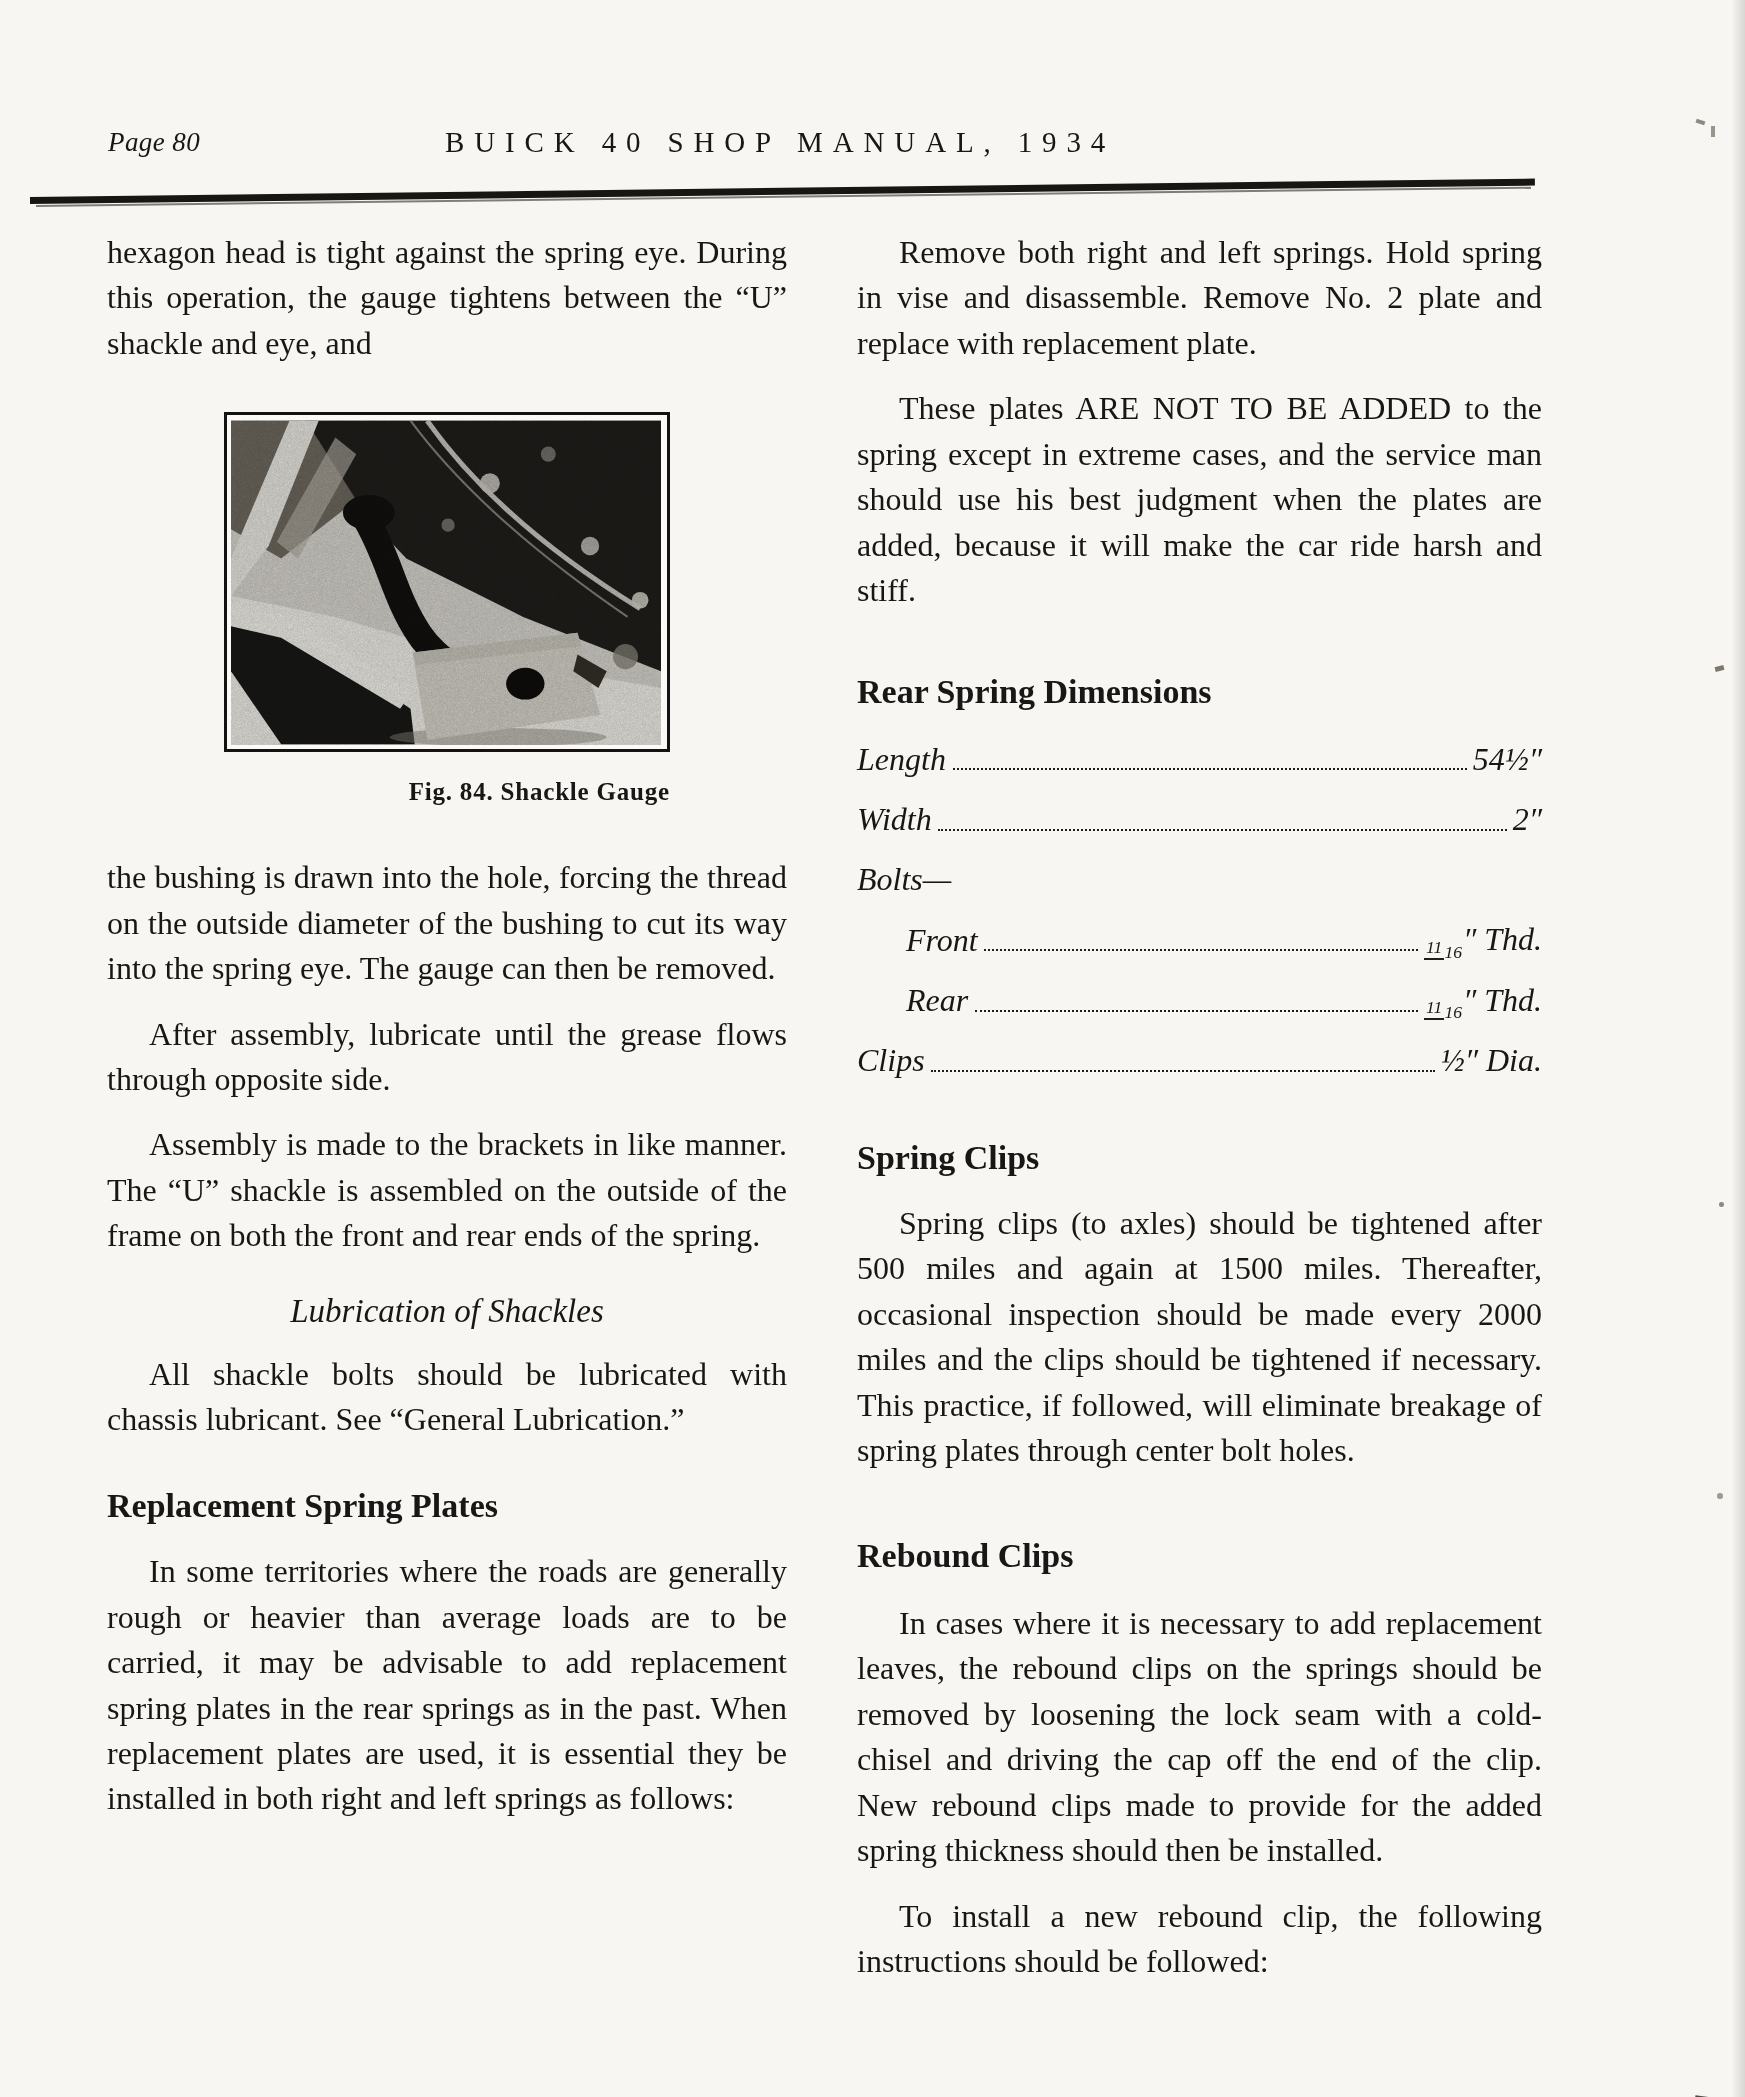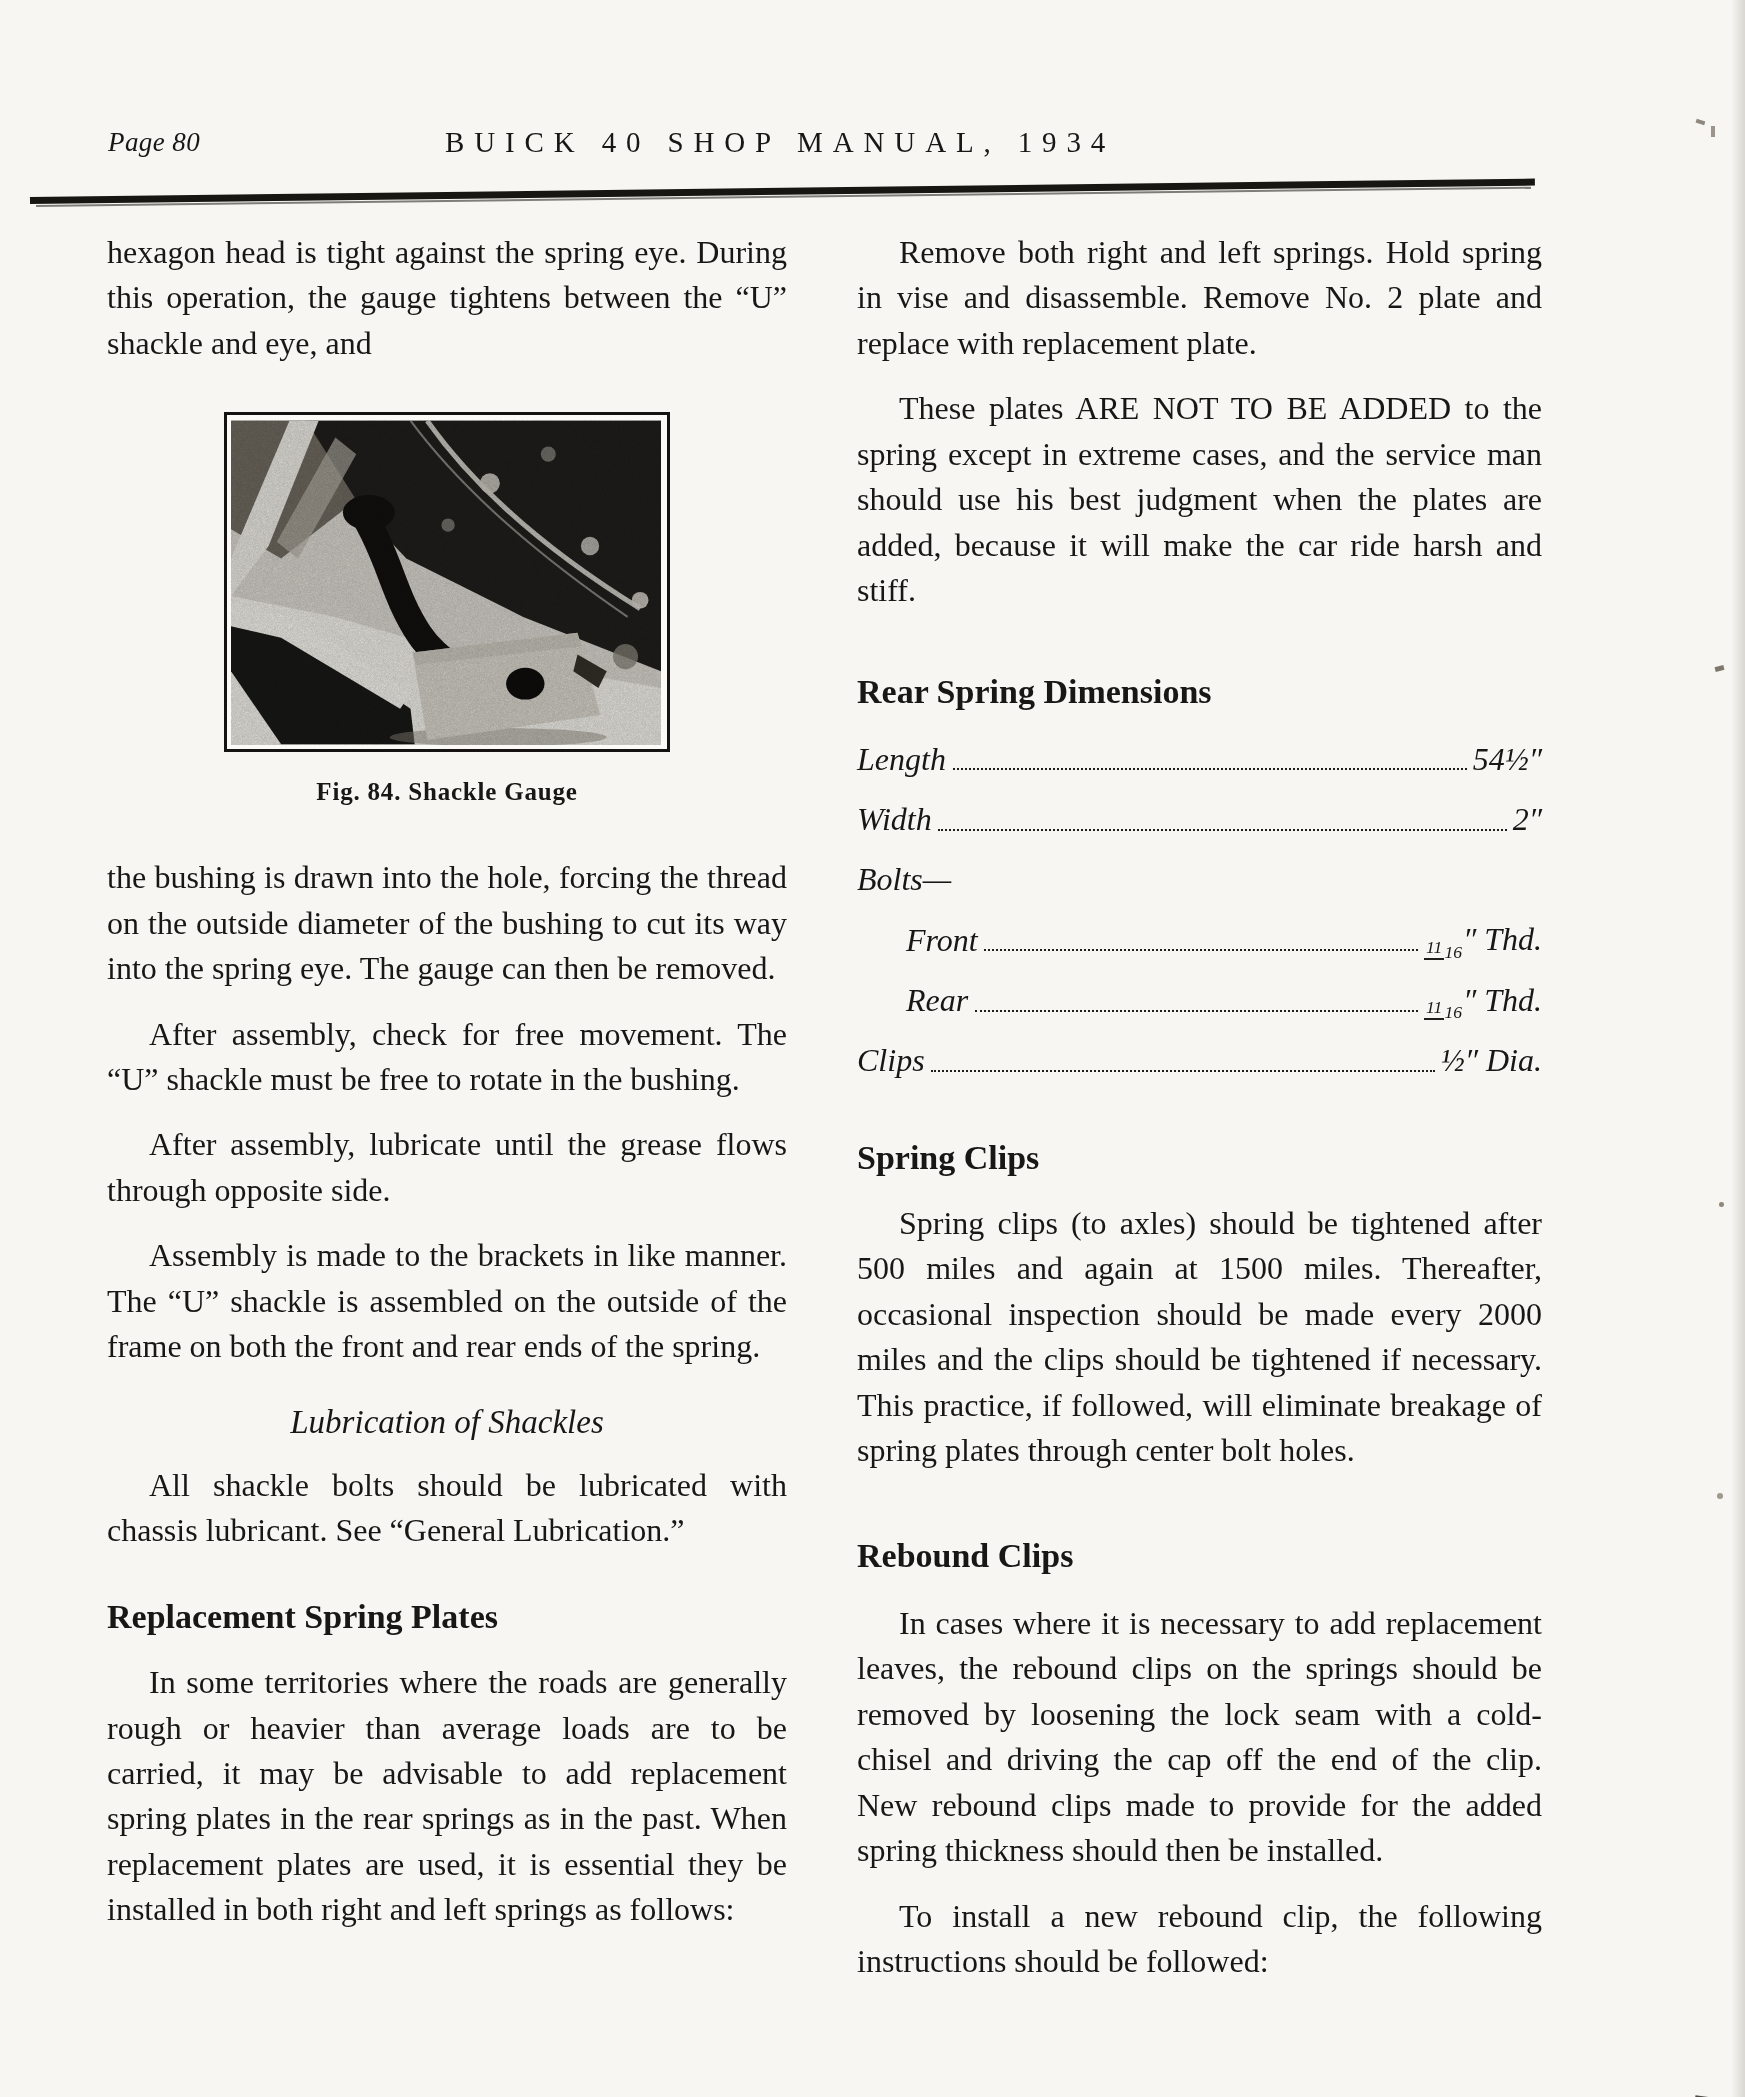--- a/index.html
+++ b/index.html
@@ -52,21 +52,21 @@
   .h-dims { margin-top:59px; margin-bottom:29px; }
   .h-spring { margin-top:57px; }
   .h-rebound { margin-top:63px; margin-bottom:27px; }
   
   .figure { margin:46px auto 46px; width:446px; }
   .figure-frame {
     border:3.8px solid #141311; background:#fbfaf7; padding:4.2px;
   }
   .figure-frame svg { display:block; }
   .figure-caption {
-    text-align:center; font-weight:bold; font-size:25px;
+    text-align:right; font-weight:bold; font-size:25px;
     margin-top:22px; letter-spacing:0.8px;
   }
   
   .dim-list { font-size:32px; text-align:left; }
   .dim-row { display:flex; align-items:flex-end; line-height:1.3; margin-bottom:18.5px;font-style:italic; }
   .dim-row.bolts { margin-top:10.5px; }
   .dim-label { white-space:nowrap; }
   .dim-label.sub { padding-left:49px; }
   .leader {
     flex:1 1 auto; min-width:25px;
@@ -138,21 +138,20 @@
             <polygon points="435,555 830,508 840,540 445,585" fill="#c2beb4" opacity="0.6"></polygon>
             <polygon points="830,560 900,600 880,640 820,600" fill="#343129"></polygon>
             <ellipse cx="705" cy="630" rx="46" ry="38" fill="#0f0e0d"></ellipse>
             <rect x="0" y="0" width="1030" height="775" filter="url(#grain)" opacity="0.22"></rect>
           </svg>
         </div>
         <div class="figure-caption">Fig. 84.  Shackle Gauge</div>
       </div>
 
       <p class="para">the bushing is drawn into the hole, forcing the thread on the outside diameter of the bushing to cut its way into the spring eye. The gauge can then be removed.</p>
-      <p class="para indent">After assembly, check for free movement.  The “U” shackle must be free to rotate in the bushing.</p>
       <p class="para indent">After assembly, lubricate until the grease flows through opposite side.</p>
       <p class="para indent">Assembly is made to the brackets in like manner.  The “U” shackle is assembled on the outside of the frame on both the front and rear ends of the spring.</p>
 
       <h3 class="h-italic">Lubrication of Shackles</h3>
       <p class="para indent">All shackle bolts should be lubricated with chassis lubricant.  See “General Lubrication.”</p>
 
       <h3 class="h-bold">Replacement Spring Plates</h3>
       <p class="para indent">In some territories where the roads are generally rough or heavier than average loads are to be carried, it may be advisable to add replacement spring plates in the rear springs as in the past.  When replacement plates are used, it is essential they be installed in both right and left springs as follows:</p>
 
     </div>

